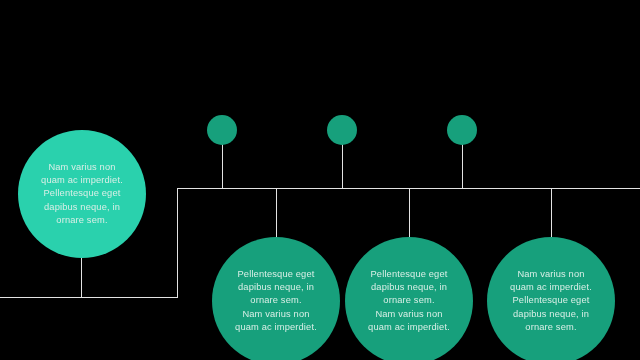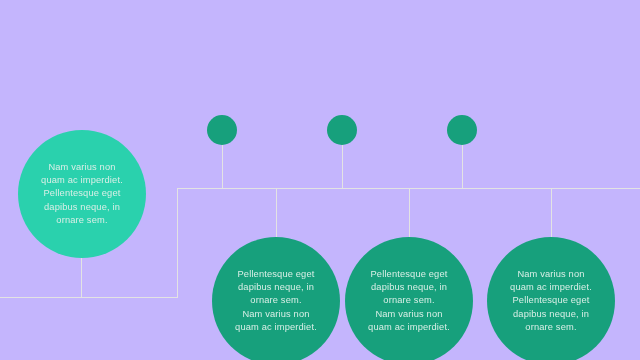--- a/index.html
+++ b/index.html
@@ -5,21 +5,21 @@
   html,body{margin:0;padding:0;}
   body{
     width:640px;height:360px;
     background:#ffffff;
     font-family:"Liberation Sans",sans-serif;
     overflow:hidden;
   }
   #diagram{
     position:relative;
     width:640px;height:360px;
-    background:#c4b5fd;
+    background:#000000;
   }
   .line{position:absolute;background:#e3e3e3;}
   .line-h{height:1px;}
   .line-v{width:1px;}
 
   .node{
     position:absolute;
     border-radius:50%;
     box-sizing:border-box;
     display:flex;

